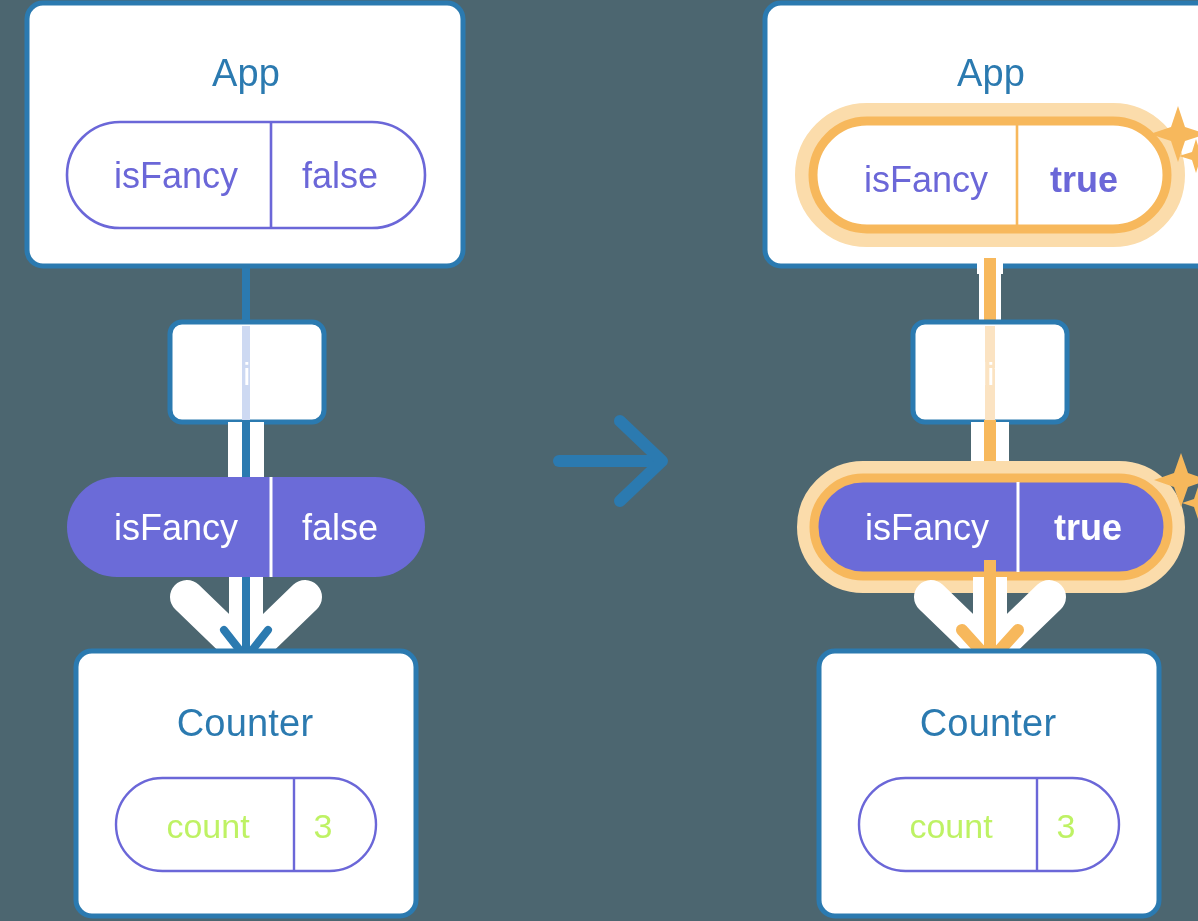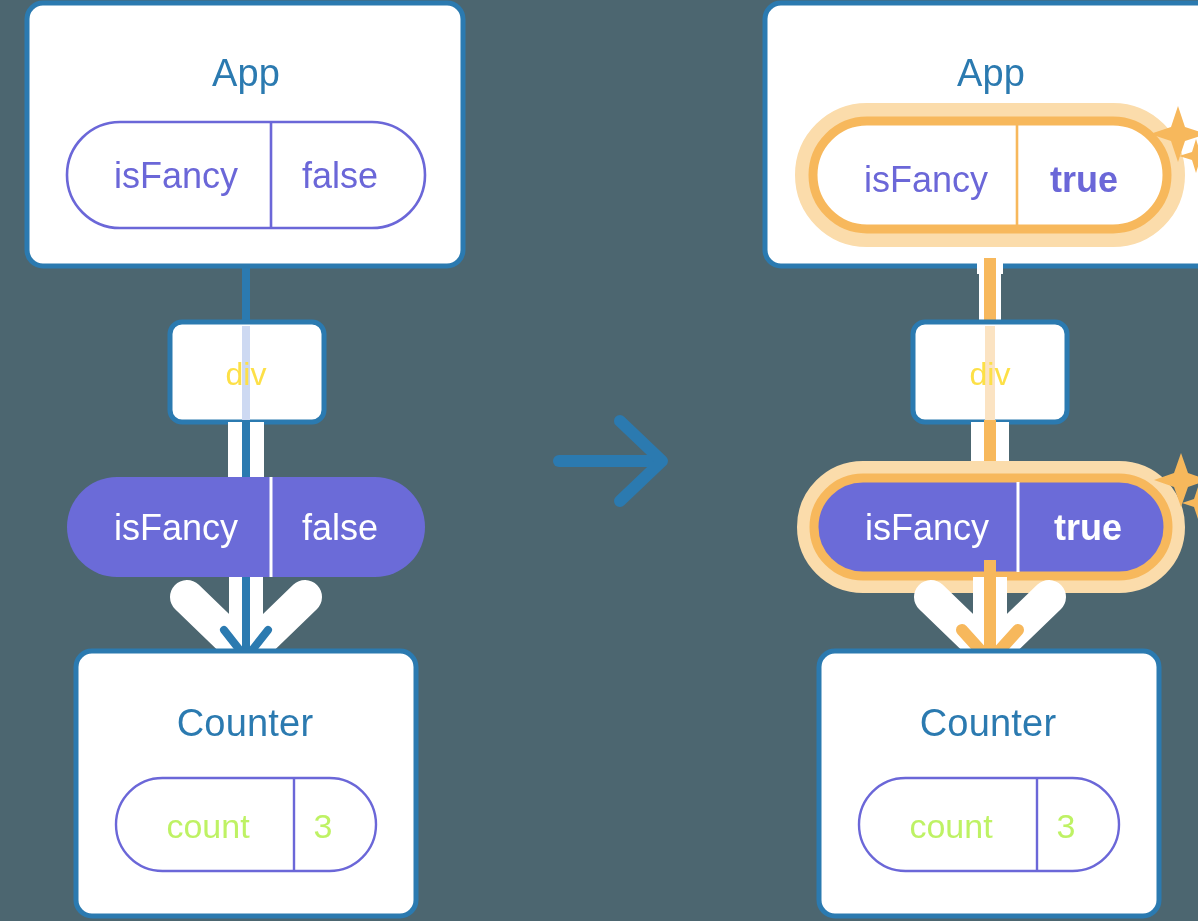--- a/index.html
+++ b/index.html
@@ -50,21 +50,21 @@
   }
   .t-pill-on {
     color: #ffffff;
     font-size: 36px;
     font-weight: 400;
   }
   .t-bold {
     font-weight: bold;
   }
   .t-div {
-    color: #fde047;
+    color: #ffffff;
     font-size: 32px;
     font-weight: 400;
   }
   .center {
     transform: translate(-50%, -50%);
   }
 </style>
 </head>
 <body>
 

